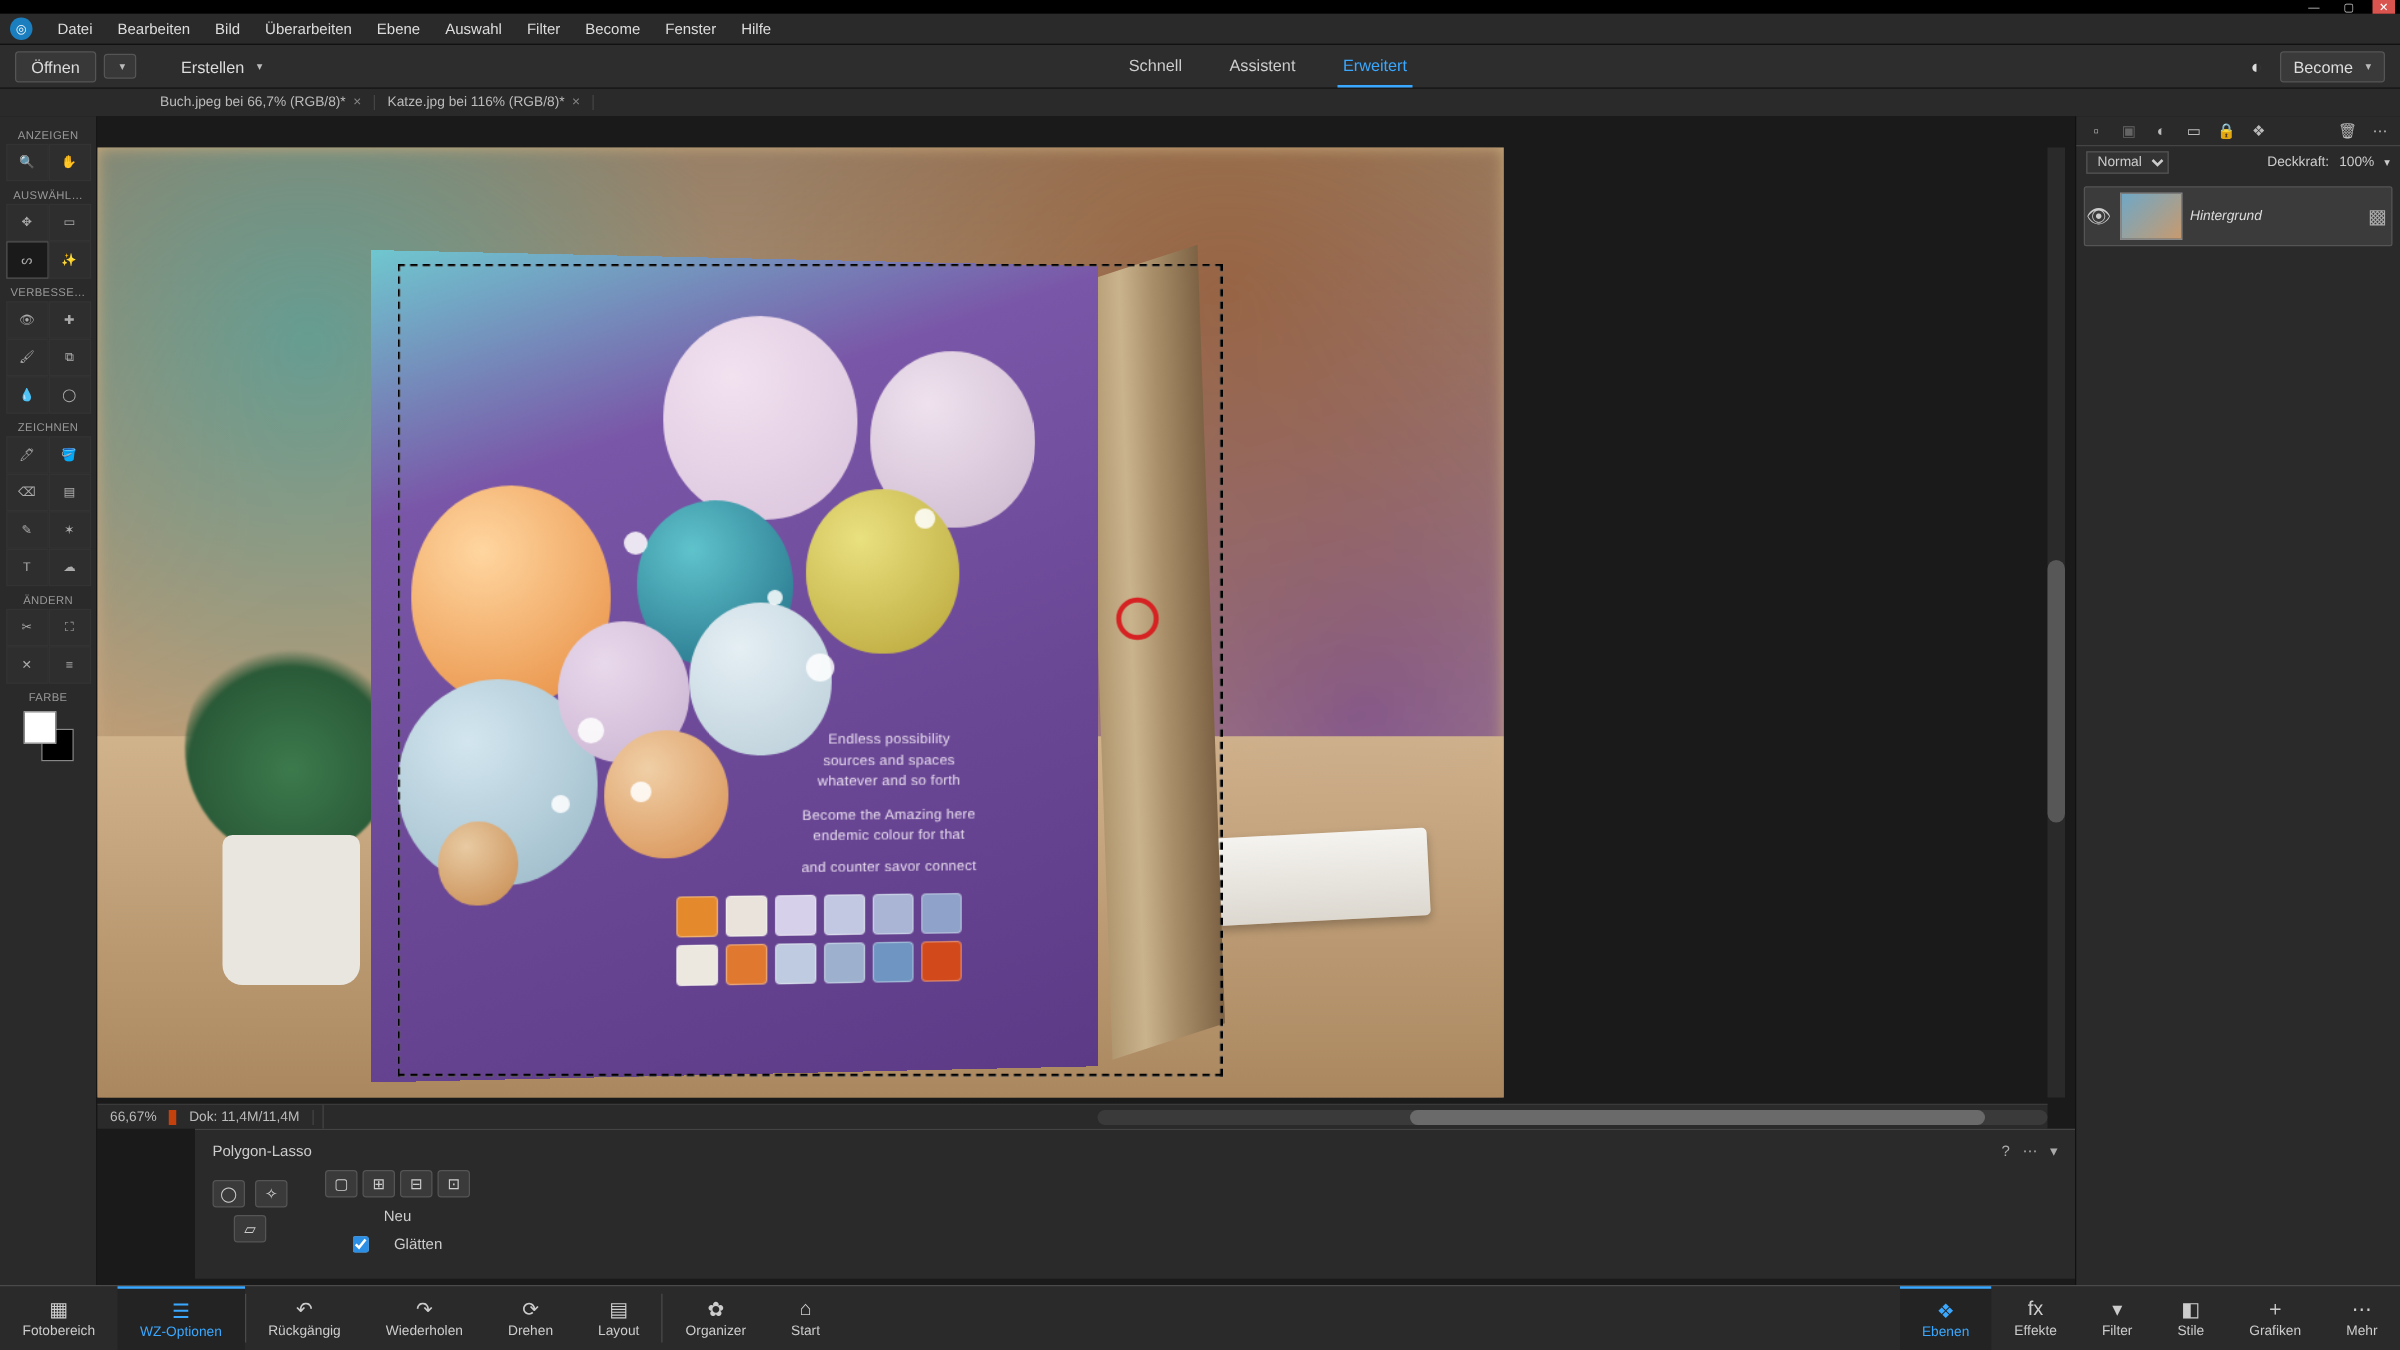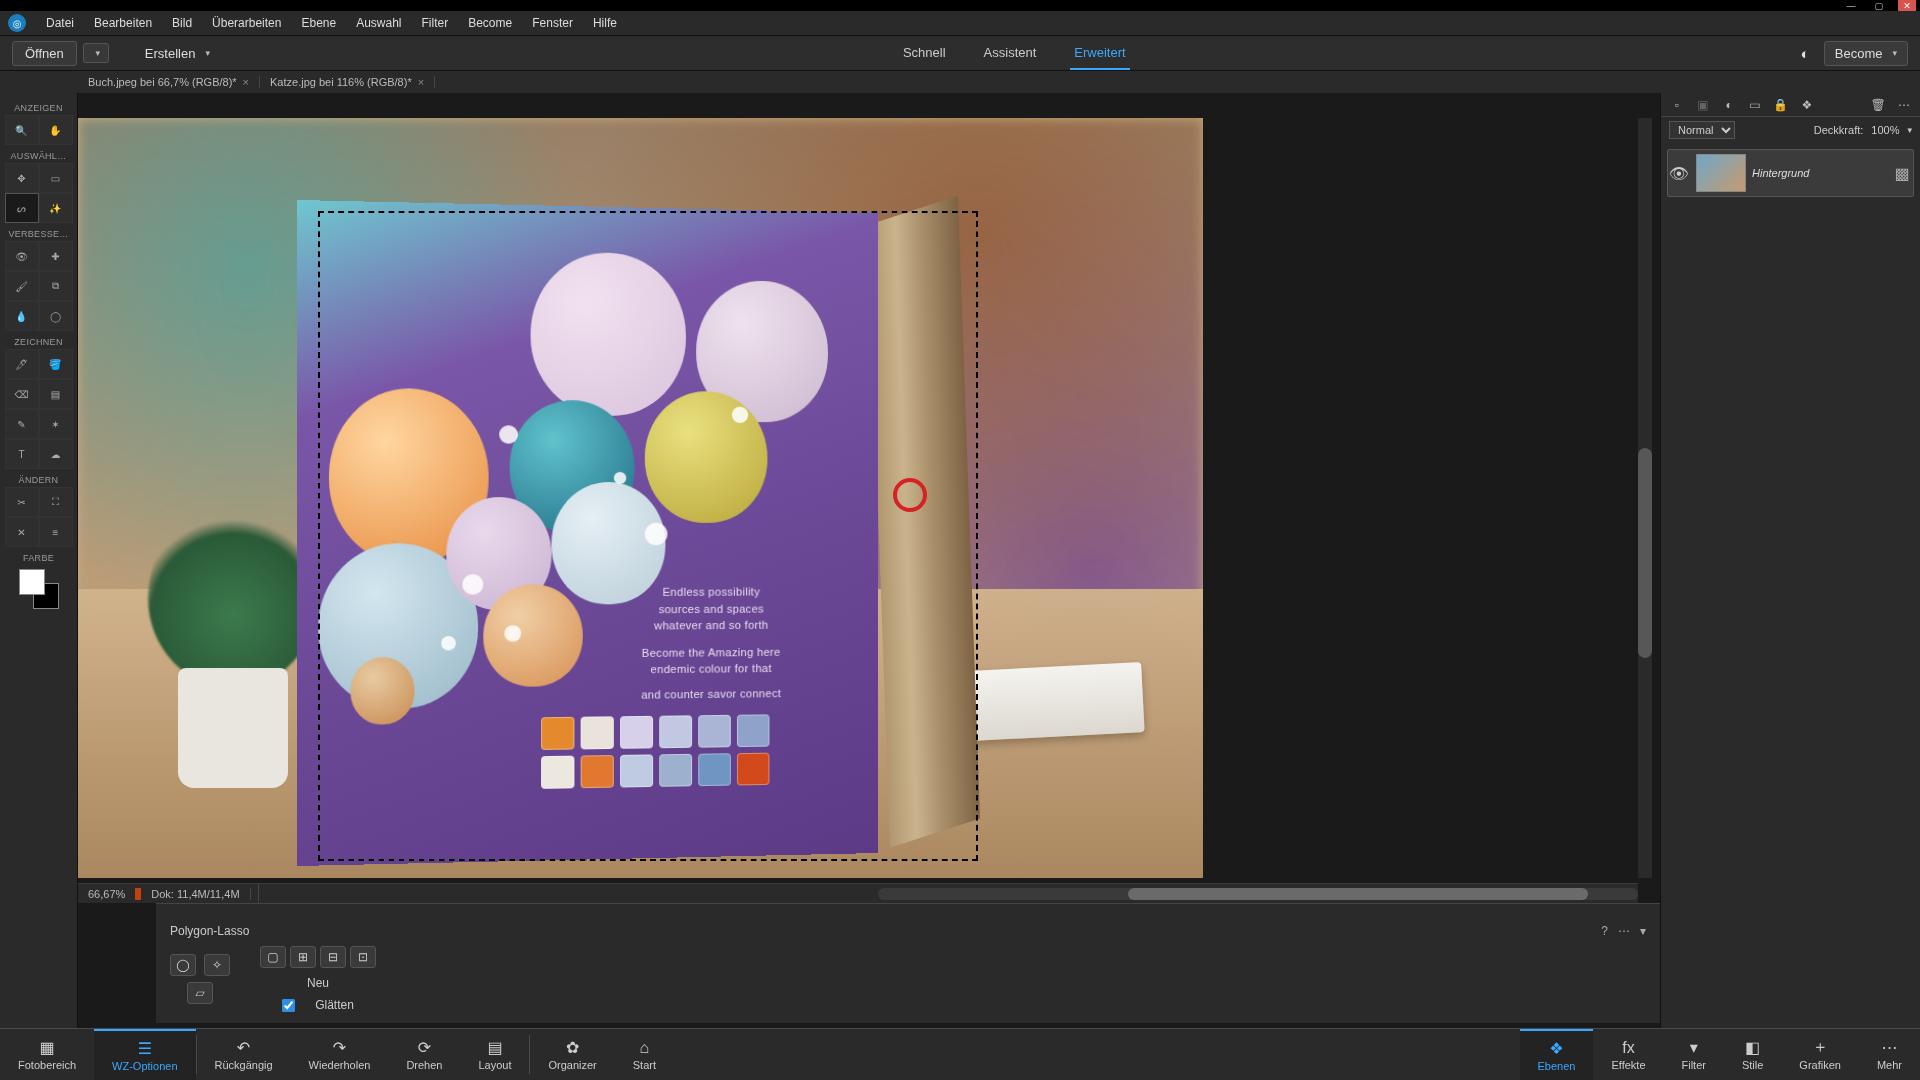--- a/index.html
+++ b/index.html
@@ -18,21 +18,21 @@
   
   .optbar { height: 36px; background: #2d2d2d; border-top:1px solid #111; border-bottom:1px solid #111; display: flex; align-items: center; padding: 0 12px; font-size: 13px; color:#ddd;}
   .optbar .obtn { background:#383838; border:1px solid #555; border-radius:3px; padding:4px 12px; margin-right:6px; display:flex; align-items:center; gap:6px;}
   .optbar .tabs { margin:0 auto; display:flex; gap:30px; }
   .optbar .tabs .tab { padding:8px 4px; color:#ccc;}
   .optbar .tabs .tab.active { color:#3aa8ff; border-bottom:2px solid #3aa8ff;}
   .optbar .right { display:flex; align-items:center; gap:14px;}
   .share-btn { background:#3a3a3a; border:1px solid #555; border-radius:3px; padding:4px 10px; display:flex; align-items:center; gap:6px;}
 
   
-  .doctabs { height: 22px; background:#2a2a2a; display:flex; align-items:center; padding-left:78px; font-size:11px; color:#bbb;}
+  .doctabs { height: 22px; background:#2a2a2a; display:flex; align-items:center; padding-left:118px; font-size:11px; color:#bbb;}
   .doctabs .dtab { padding:0 10px; border-right:1px solid #444; display:flex; align-items:center; gap:6px;}
   .doctabs .dtab .x { color:#888; font-size:11px;}
 
   
   .mainrow { position:absolute; top:93px; left:0; right:0; bottom:0; display:flex; }
 
   
   .toolbar { width:78px; background:#2a2a2a; border-right:1px solid #111; display:flex; flex-direction:column; align-items:center; padding-top:4px; font-size:10px; color:#aaa;}
   .tgroup-label { text-transform:uppercase; font-size:9px; letter-spacing:0.3px; margin:6px 0 2px; color:#999;}
   .trow { display:flex; gap:0;}
@@ -87,21 +87,21 @@
   
   
   .statusbar { position:absolute; left:0; top:790px; width:1560px; height:20px; background:#2a2a2a; display:flex; align-items:center; font-size:11px; color:#bbb; border-top:1px solid #3a3a3a;}
   .statusbar .zoom { padding:0 10px; border-right:6px solid #c2410c;}
   .statusbar .dok  { padding:0 10px; border-right:1px solid #444;}
   .statusbar .filler { flex:1;}
   .statusbar .htrack { margin-left:auto; width:760px; height:12px; background:#3a3a3a; border-radius:6px; position:relative;}
   .statusbar .hthumb { position:absolute; left:0; width:460px; height:12px; background:#6a6a6a; border-radius:6px;}
 
   
-  .tool-opts { position:absolute; left:78px; right:0; top:810px; height:120px; background:#2a2a2a; border-top:1px solid #444; padding:20px 14px; font-size:12px; color:#ccc;}
+  .tool-opts { position:absolute; left:78px; right:0; top:810px; height:120px; background:#2a2a2a; border-top:1px solid #444; padding:10px 14px; font-size:12px; color:#ccc;}
   .tool-opts .toprow { display:flex; align-items:center; justify-content:space-between;}
   .tool-opts .opts-body { display:flex; align-items:center; gap:30px; margin-top:8px;}
   .mini-btn { width:26px; height:22px; background:#3a3a3a; border:1px solid #555; border-radius:3px; display:flex; align-items:center; justify-content:center; font-size:12px;}
   .slider { width:120px; height:4px; background:#555; border-radius:2px; position:relative;}
   .slider .knob { position:absolute; left:0; top:-5px; width:14px; height:14px; background:#bbb; border-radius:50%;}
   .chk { display:flex; align-items:center; gap:20px;}
   .chk input { accent-color:#2b8fe6;}
   .edge-btn { background:#474747; border:1px solid #666; border-radius:12px; padding:3px 14px; font-size:11px; color:#ddd;}
   .help-icons { display:flex; align-items:center; gap:10px; color:#aaa;}
 

